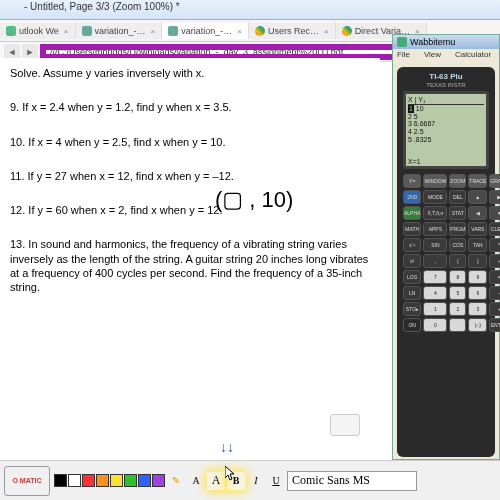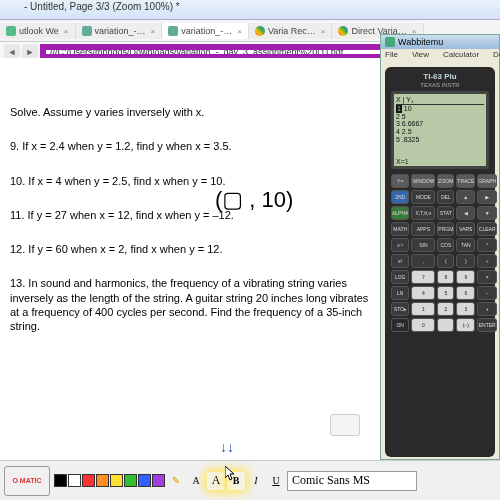--- a/index.html
+++ b/index.html
@@ -14,25 +14,25 @@
 .tab-icon.chrome{background:linear-gradient(45deg,#ea4335,#fbbc05,#34a853,#4285f4);border-radius:50%;}
 .tab-icon.other{background:#5b8;}
 .tab-close{color:#888;font-size:8px;margin-left:2px;}
 
 .addr-row { height: 20px; background: #f7f7f7; display: flex; align-items: center; border-bottom: 1px solid #ddd; padding: 0 4px; gap: 2px; }
 .nav-btn { width: 16px; height: 16px; background: #e8e8e8; border-radius: 2px; display:flex;align-items:center;justify-content:center;font-size:9px;color:#666;}
 .addr-input { flex: 1; height: 16px; border: 6px solid #a21caf; font-size: 9px; padding: 0 4px; background:#fff; color:#333;}
 
 .doc-area { position: absolute; top: 58px; left: 0; width: 380px; height: 402px; background: #fff; padding: 8px 10px; font-family: 'Times New Roman', serif; font-size: 11px; color: #000; line-height: 1.3; }
 .doc-area p { margin-bottom: 20px; }
-.instruction { margin-bottom: 18px; margin-top: 39px; }
+.instruction { margin-bottom: 18px; }
 .handwrite { font-family: Liberation Sans, sans-serif; font-size: 22px; position: absolute; }
 .arrows { position:absolute; color:#2255cc; font-size:14px; font-weight:bold;}
 
-.emu { position: absolute; top: 34px; right: 0; width: 120px; height: 426px; background: #ece9d8; border: 1px solid #7a9; font-size: 9px; }
+.emu { position: absolute; top: 34px; right: 0; width: 108px; height: 426px; background: #ece9d8; border: 1px solid #7a9; font-size: 9px; }
 .emu-title { height: 14px; background: linear-gradient(#cde,#9bd); padding: 1px 4px; font-size: 9px; display:flex;align-items:center;gap:3px;}
 .emu-menu { height: 14px; background: #ece9d8; padding: 1px 4px; font-size: 8px; display:flex; gap:14px; color:#333;}
 .calc { margin: 4px; background: #2a2a2a; border-radius: 6px; padding: 4px; height: 390px; }
 .calc-label { color: #c0d8e0; font-size: 8px; text-align: center; padding: 1px 0; font-weight:bold;}
 .calc-sub { color:#aaa; font-size:6px; text-align:center;}
 .screen { background: #b8c9a8; height: 78px; margin: 3px 2px; border: 3px solid #444; border-radius:2px; font-family: monospace; font-size: 7px; padding: 2px; color: #111; position:relative;}
 .scr-head{font-size:7px;border-bottom:1px solid #333;padding-bottom:1px;}
 .scr-row{font-size:7px;line-height:1.1;}
 .scr-hl{background:#111;color:#b8c9a8;display:inline-block;padding:0 1px;}
 .scr-foot{position:absolute;bottom:1px;left:2px;font-size:7px;}
@@ -73,21 +73,21 @@
       <span>variation_-…</span>
       <span class="tab-close">×</span>
     </div>
   <div class="tab active">
       <span class="tab-icon"></span>
       <span>variation_-…</span>
       <span class="tab-close">×</span>
     </div>
   <div class="tab">
       <span class="tab-icon chrome"></span>
-      <span>Varia Rec…</span>
+      <span>Users Rec…</span>
       <span class="tab-close">×</span>
     </div>
   <div class="tab">
       <span class="tab-icon chrome"></span>
       <span>Direct Varia…</span>
       <span class="tab-close">×</span>
     </div>
 </div>
 
 <div class="addr-row">

